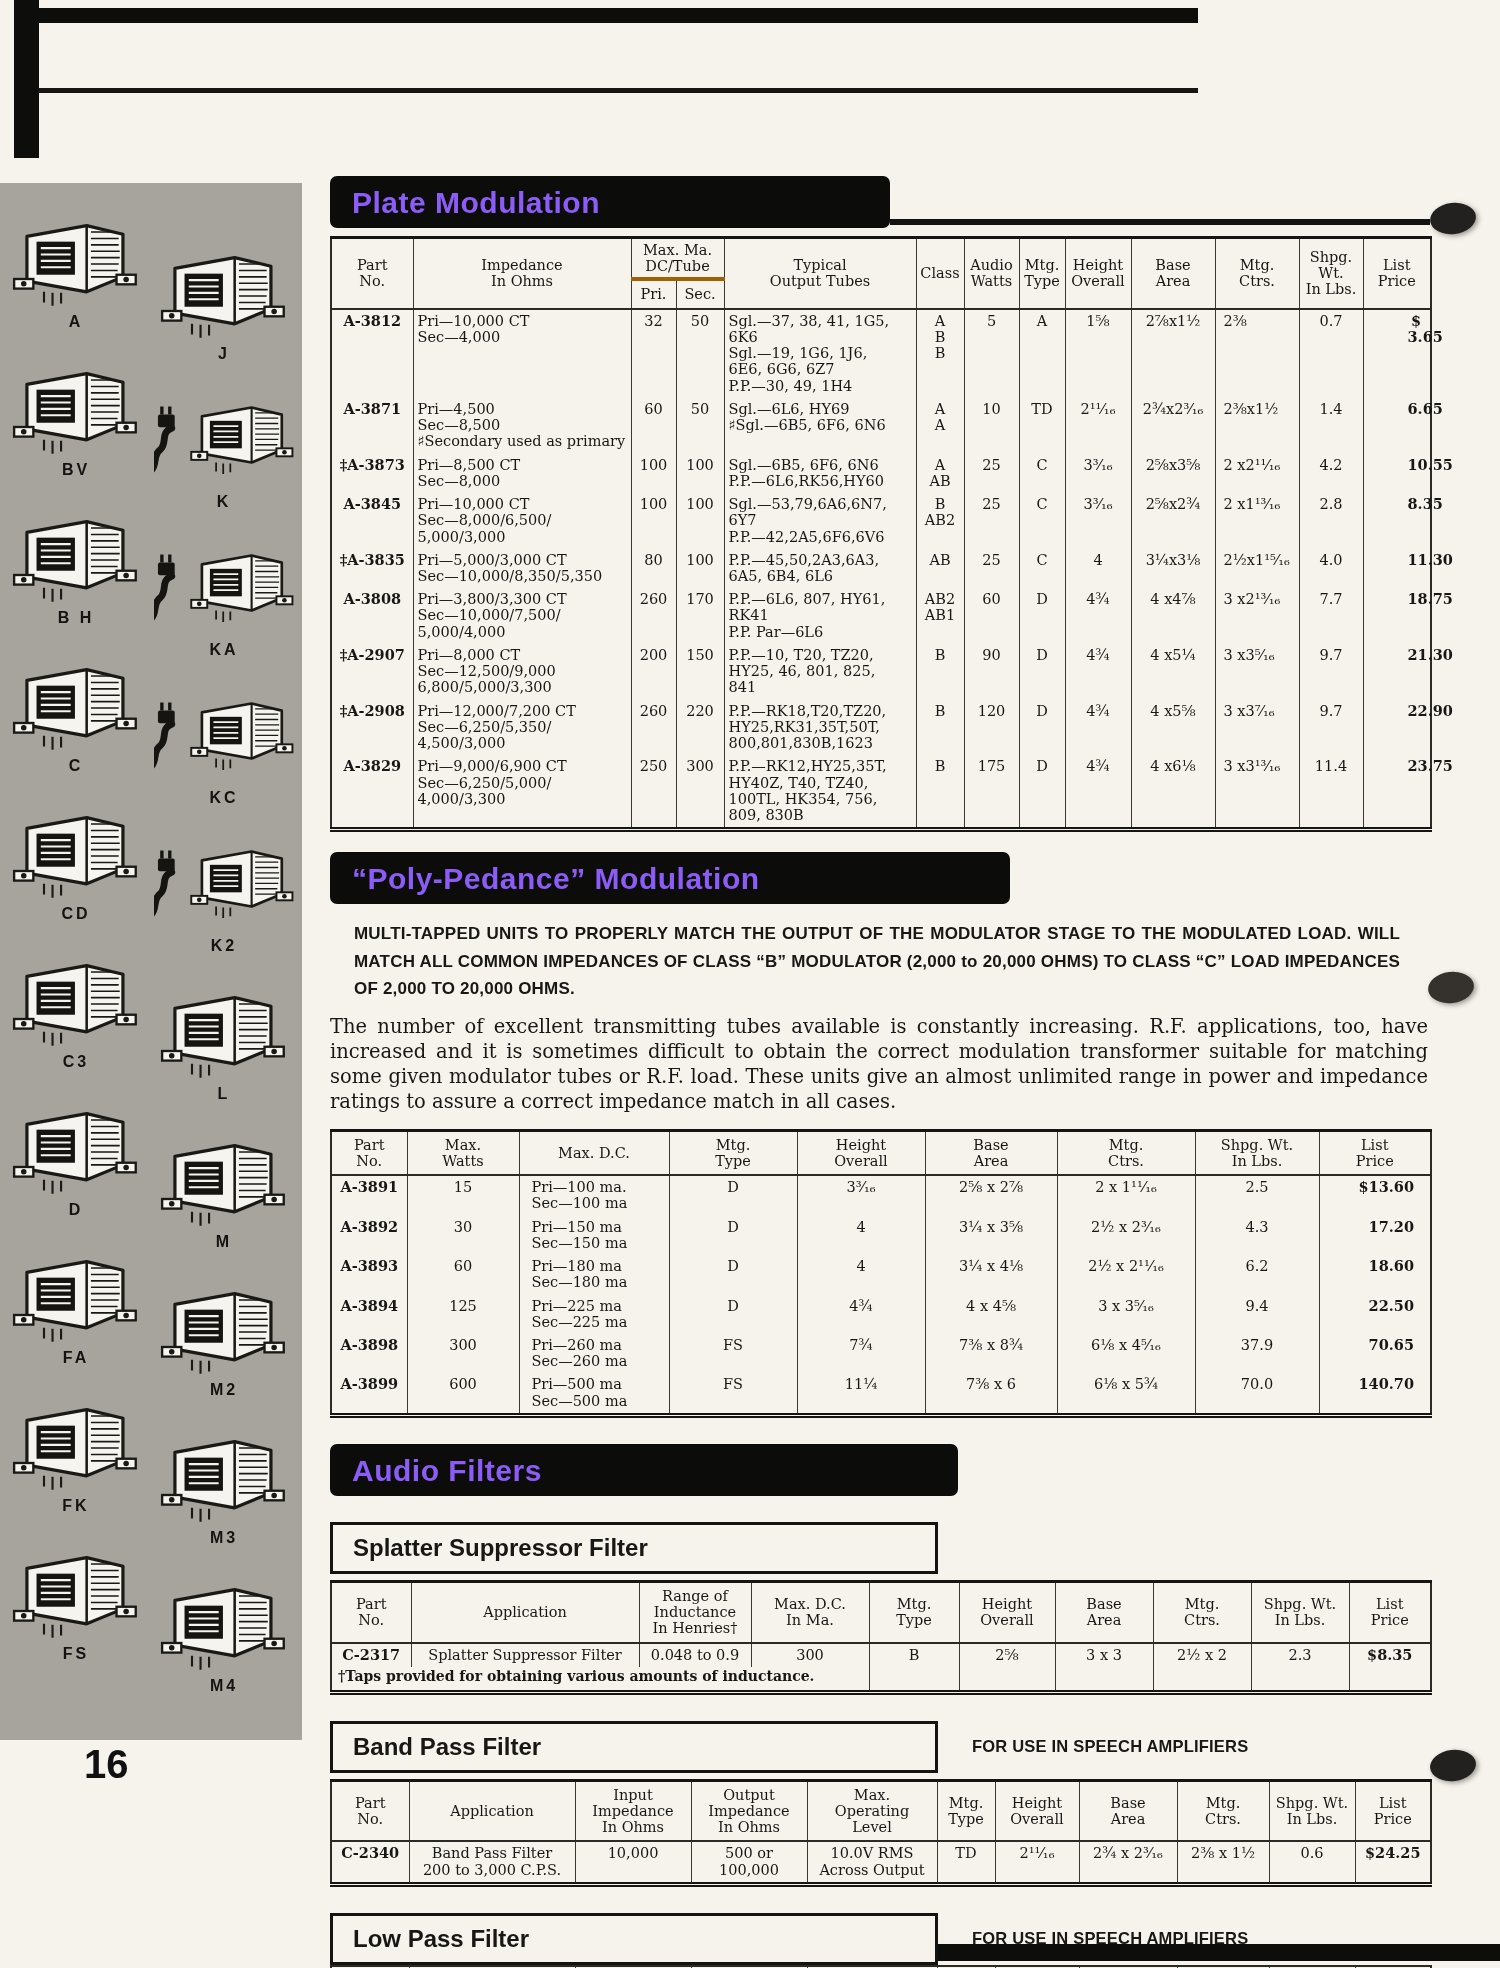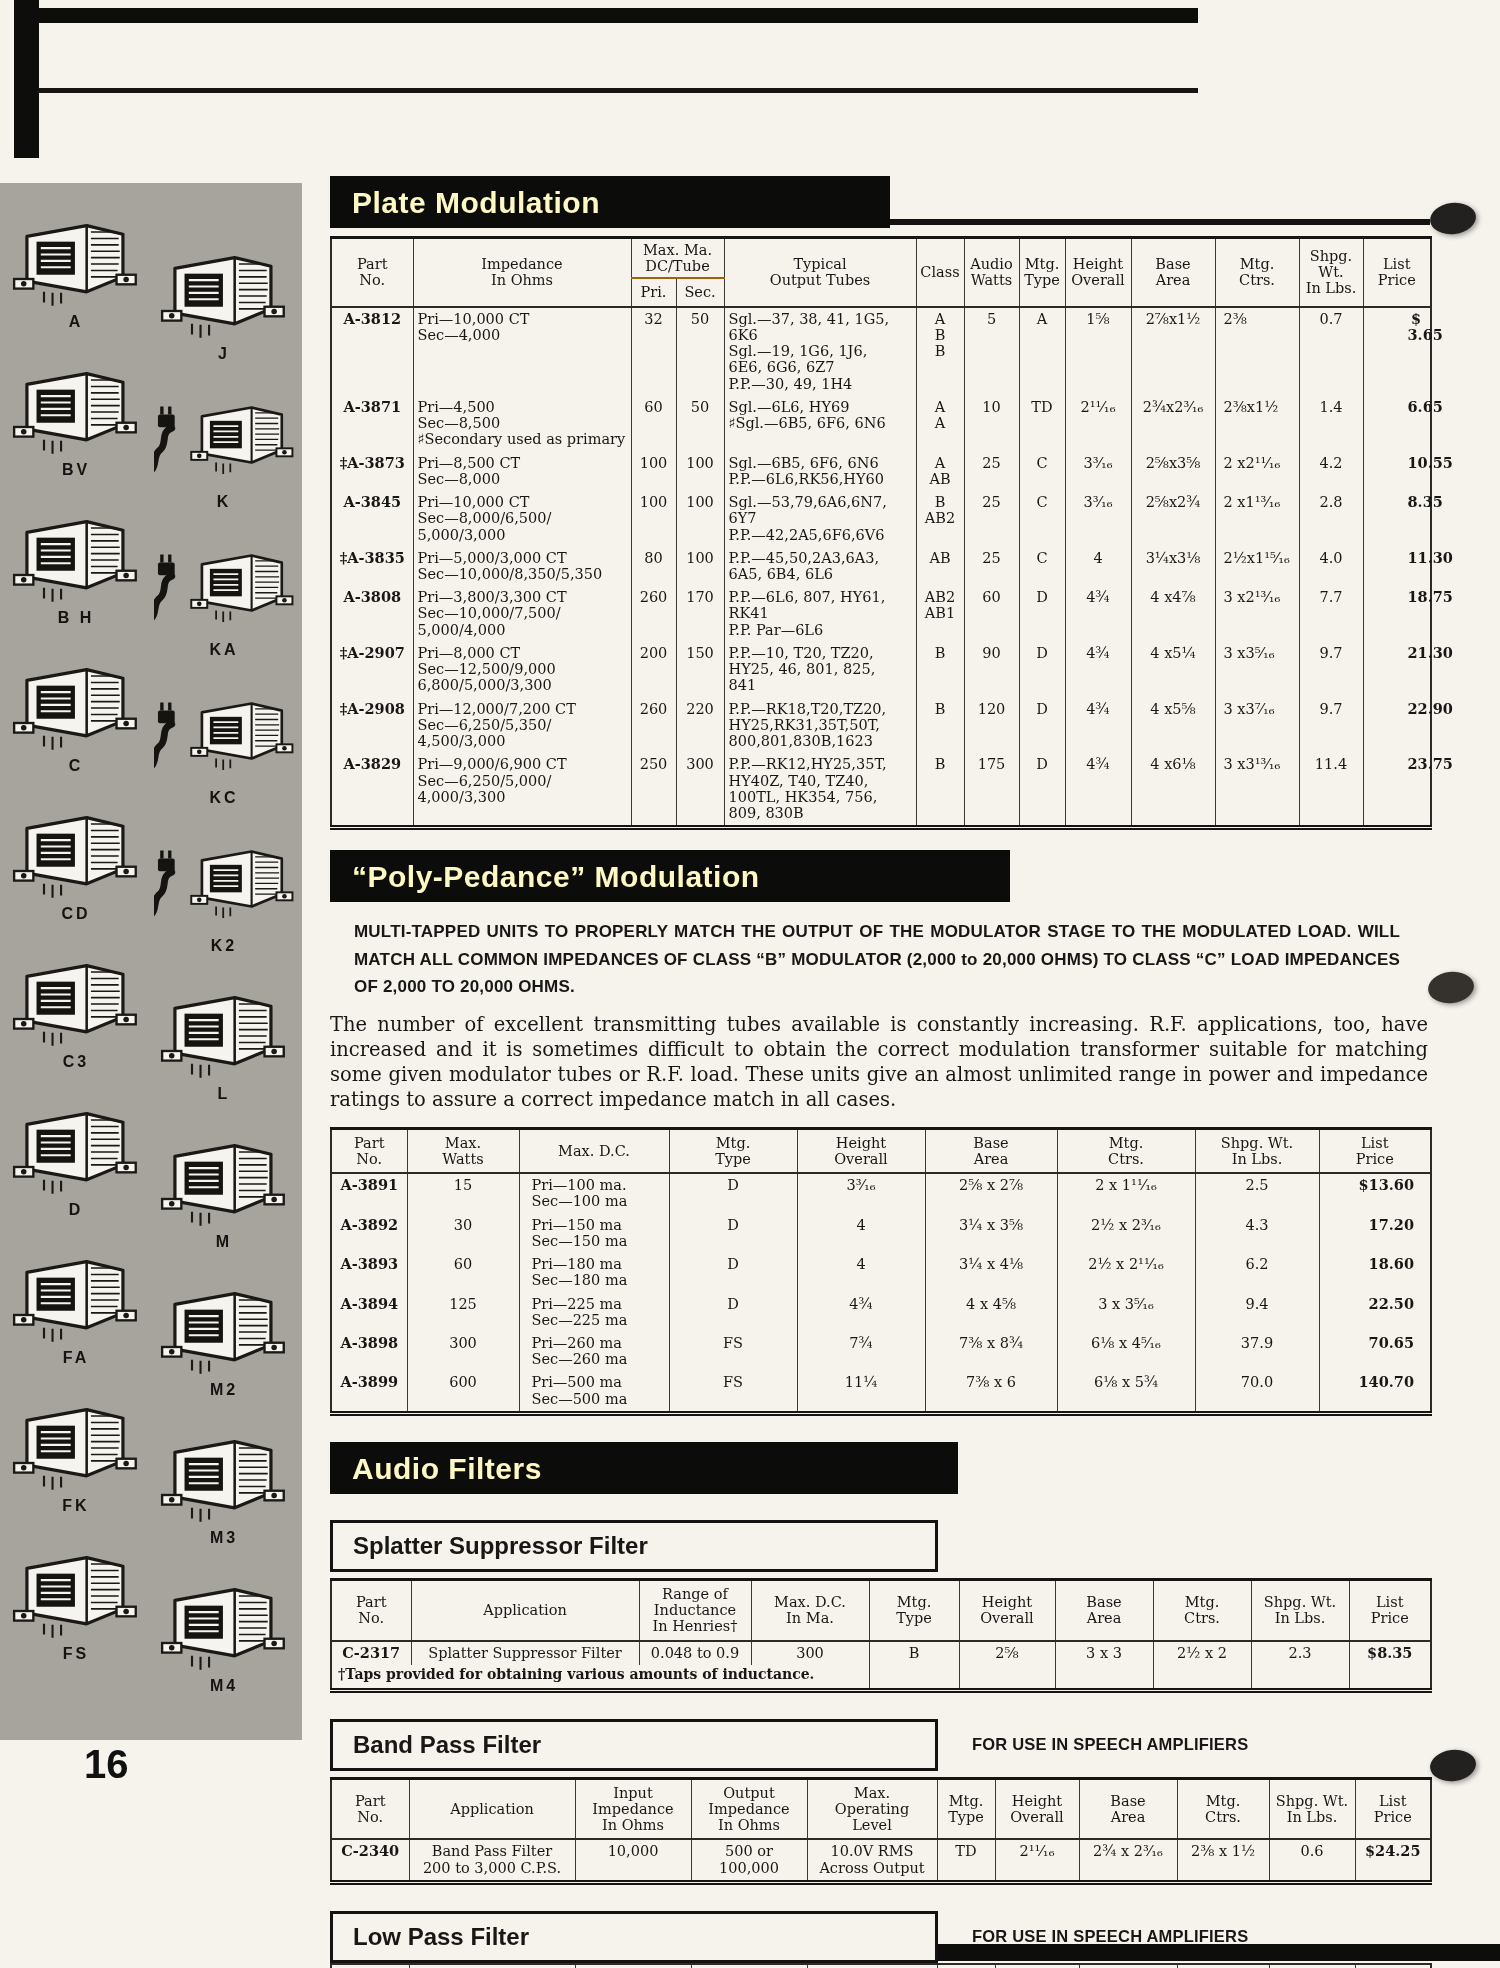--- a/index.html
+++ b/index.html
@@ -23,34 +23,34 @@
   .g-item{margin:0 0 14px 0;height:134px;display:flex;flex-direction:column;align-items:center;
           justify-content:flex-end;}
   .g-item svg{display:block;}
   .g-item figcaption{font-family:"Liberation Sans",sans-serif;font-weight:700;font-size:16px;
           letter-spacing:3px;color:#141311;margin-top:2px;}
   .pageno{position:absolute;left:84px;top:1742px;font-family:"Liberation Sans",sans-serif;
           font-weight:700;font-size:40px;color:#111;}
   
   .main{position:absolute;left:330px;top:176px;width:1100px;}
   .bar-row{display:flex;align-items:flex-end;}
-  .bar-title{background:#0c0c0b;color:#fef9c3;font-family:"Liberation Sans",sans-serif;
+  .bar-title{background:#0c0c0b;color:#8b5cf6;font-family:"Liberation Sans",sans-serif;
              font-weight:700;font-size:30px;line-height:1;padding:12px 26px 10px 22px;
-             width:560px;box-sizing:border-box;letter-spacing:.5px;}
+             width:560px;box-sizing:border-box;letter-spacing:.5px;border-radius:7px;}
   .bar-rule{flex:1;height:6px;background:#141311;margin-bottom:3px;}
   
   .tbl{width:100%;border-collapse:collapse;font-size:14.5px;line-height:1.12;
        border:2px solid #2b2a27;border-top:3px solid #161513;border-bottom:5px double #161513;
        table-layout:fixed;}
   .tbl th{font-weight:normal;text-align:center;vertical-align:middle;padding:5px 2px;
           border-left:1px solid #3a3935;border-right:1px solid #3a3935;
           border-bottom:2px solid #2b2a27;white-space:pre-line;}
   .tbl td{vertical-align:top;text-align:center;padding:3px 4px 4px;white-space:pre-line;
           border-left:1px solid #3a3935;border-right:1px solid #3a3935;}
-  .tbl th.maxma{border-bottom:2px solid #a16207;padding:3px 2px;}
+  .tbl th.maxma{border-bottom:4px solid #a16207;padding:3px 2px;}
   .plate td:nth-child(1),.poly td:nth-child(1),.flt td:nth-child(1){font-weight:700;}
   .plate td:nth-child(2),.plate td:nth-child(5){text-align:left;}
   .plate td:nth-child(11){text-align:left;padding-left:8px;}
   .plate td:nth-child(13){font-weight:700;text-align:right;padding-right:9px;padding-left:44px;}
   .poly td:nth-child(3){text-align:left;padding-left:12px;}
   .poly td:nth-child(9){font-weight:700;text-align:right;padding-right:16px;}
   .flt td:last-child{font-weight:700;}
   .tbl tfoot td{border:none;text-align:left;font-size:14px;padding:2px 4px 5px 6px;}
   .tbl tfoot td.keepdiv{border-left:1px solid #3a3935;}
   

